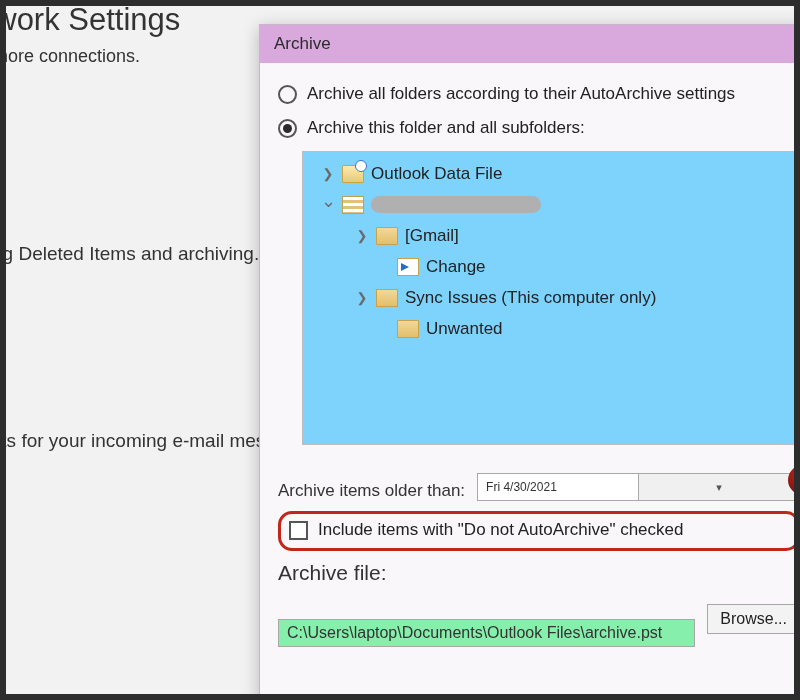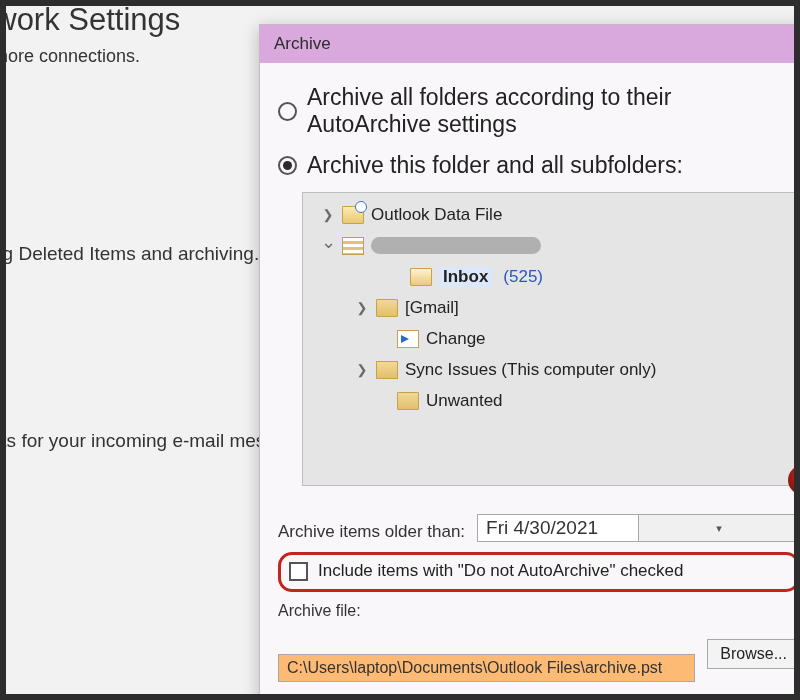--- a/index.html
+++ b/index.html
@@ -73,42 +73,42 @@
     font-size: 17px;
   }
   .dialog-body {
     padding: 14px 18px 10px 18px;
   }
   .radio-row {
     display: flex;
     align-items: center;
     gap: 10px;
     padding: 7px 0;
-    font-size: 23px;
+    font-size: 17px;
     color: #222;
   }
   .radio {
     width: 19px; height: 19px;
     border: 2px solid #555;
     border-radius: 50%;
     display: inline-flex;
     align-items: center;
     justify-content: center;
     flex-shrink: 0;
   }
   .radio.checked::after {
     content: "";
     width: 9px; height: 9px;
     background: #2b2b2b;
     border-radius: 50%;
   }
   .tree-box {
     margin: 6px 0 0 24px;
     border: 1px solid #bdbdbd;
-    background: #e5e5e5;
+    background: #7dd3fc;
     height: 294px;
     padding: 6px 4px;
     overflow: hidden;
   }
   .tree-row {
     display: flex;
     align-items: center;
     height: 31px;
     gap: 7px;
     font-size: 17px;
@@ -206,21 +206,21 @@
     font-size:17px; color:#333;
   }
   .date-select {
     flex: 1;
     display:flex; align-items:center;
     border: 1px solid #a8a8a8;
     background: #fff;
     height: 28px;
   }
   .date-select span {
-    flex:1; padding: 0 8px; color:#333; font-size:19px;
+    flex:1; padding: 0 8px; color:#333; font-size:12px;
   }
   .date-select .dropdown {
     width: 22px; height: 100%;
     border-left: 1px solid #a8a8a8;
     display:flex;align-items:center;justify-content:center;
     color:#555; font-size:11px;
     background: #f0f0f0;
   }
   .highlight-red {
     margin: 10px 0;
@@ -231,29 +231,29 @@
   .check-row {
     display:flex; align-items:center; gap:10px;
     font-size:17px; color:#222;
   }
   .checkbox {
     width: 19px; height: 19px;
     border: 2px solid #555;
     background: #fff;
     flex-shrink: 0;
   }
-  .file-label { font-size:16px; color:#333; margin-top:4px; }
+  .file-label { font-size:21px; color:#333; margin-top:4px; }
   .file-row {
     display:flex; gap:12px; align-items:center; margin-top:6px;
   }
   .file-input {
     flex: 1;
     height: 28px;
     border: 1px solid #a8a8a8;
-    background:#fdba74;
+    background:#86efac;
     padding: 0 8px;
     font-size:16px;
     color:#333;
     display:flex;align-items:center;margin-top:28px;
   }
   .browse-btn {
     height: 30px;
     padding: 12px 12px;
     border: 1px solid #a8a8a8;
     background: #f3f3f3;
@@ -295,26 +295,20 @@
           <span class="row-label">Outlook Data File</span>
         </div>
 
 
         <div class="tree-row ind1">
           <span class="chevron expanded"></span>
           <span class="icon stack"></span>
           <span class="redact"></span>
         </div>
 
-        <div class="tree-row ind3">
-          <span class="chevron none"></span>
-          <span class="icon folder open"></span>
-          <span class="row-label bold sel-highlight">Inbox</span>
-          <span class="count">(525)</span>
-        </div>
 
         <div class="tree-row ind2">
           <span class="chevron collapsed"></span>
           <span class="icon folder"></span>
           <span class="row-label">[Gmail]</span>
         </div>
 
         <div class="tree-row ind2">
           <span class="chevron none"></span>
           <span class="chevron none"></span>

